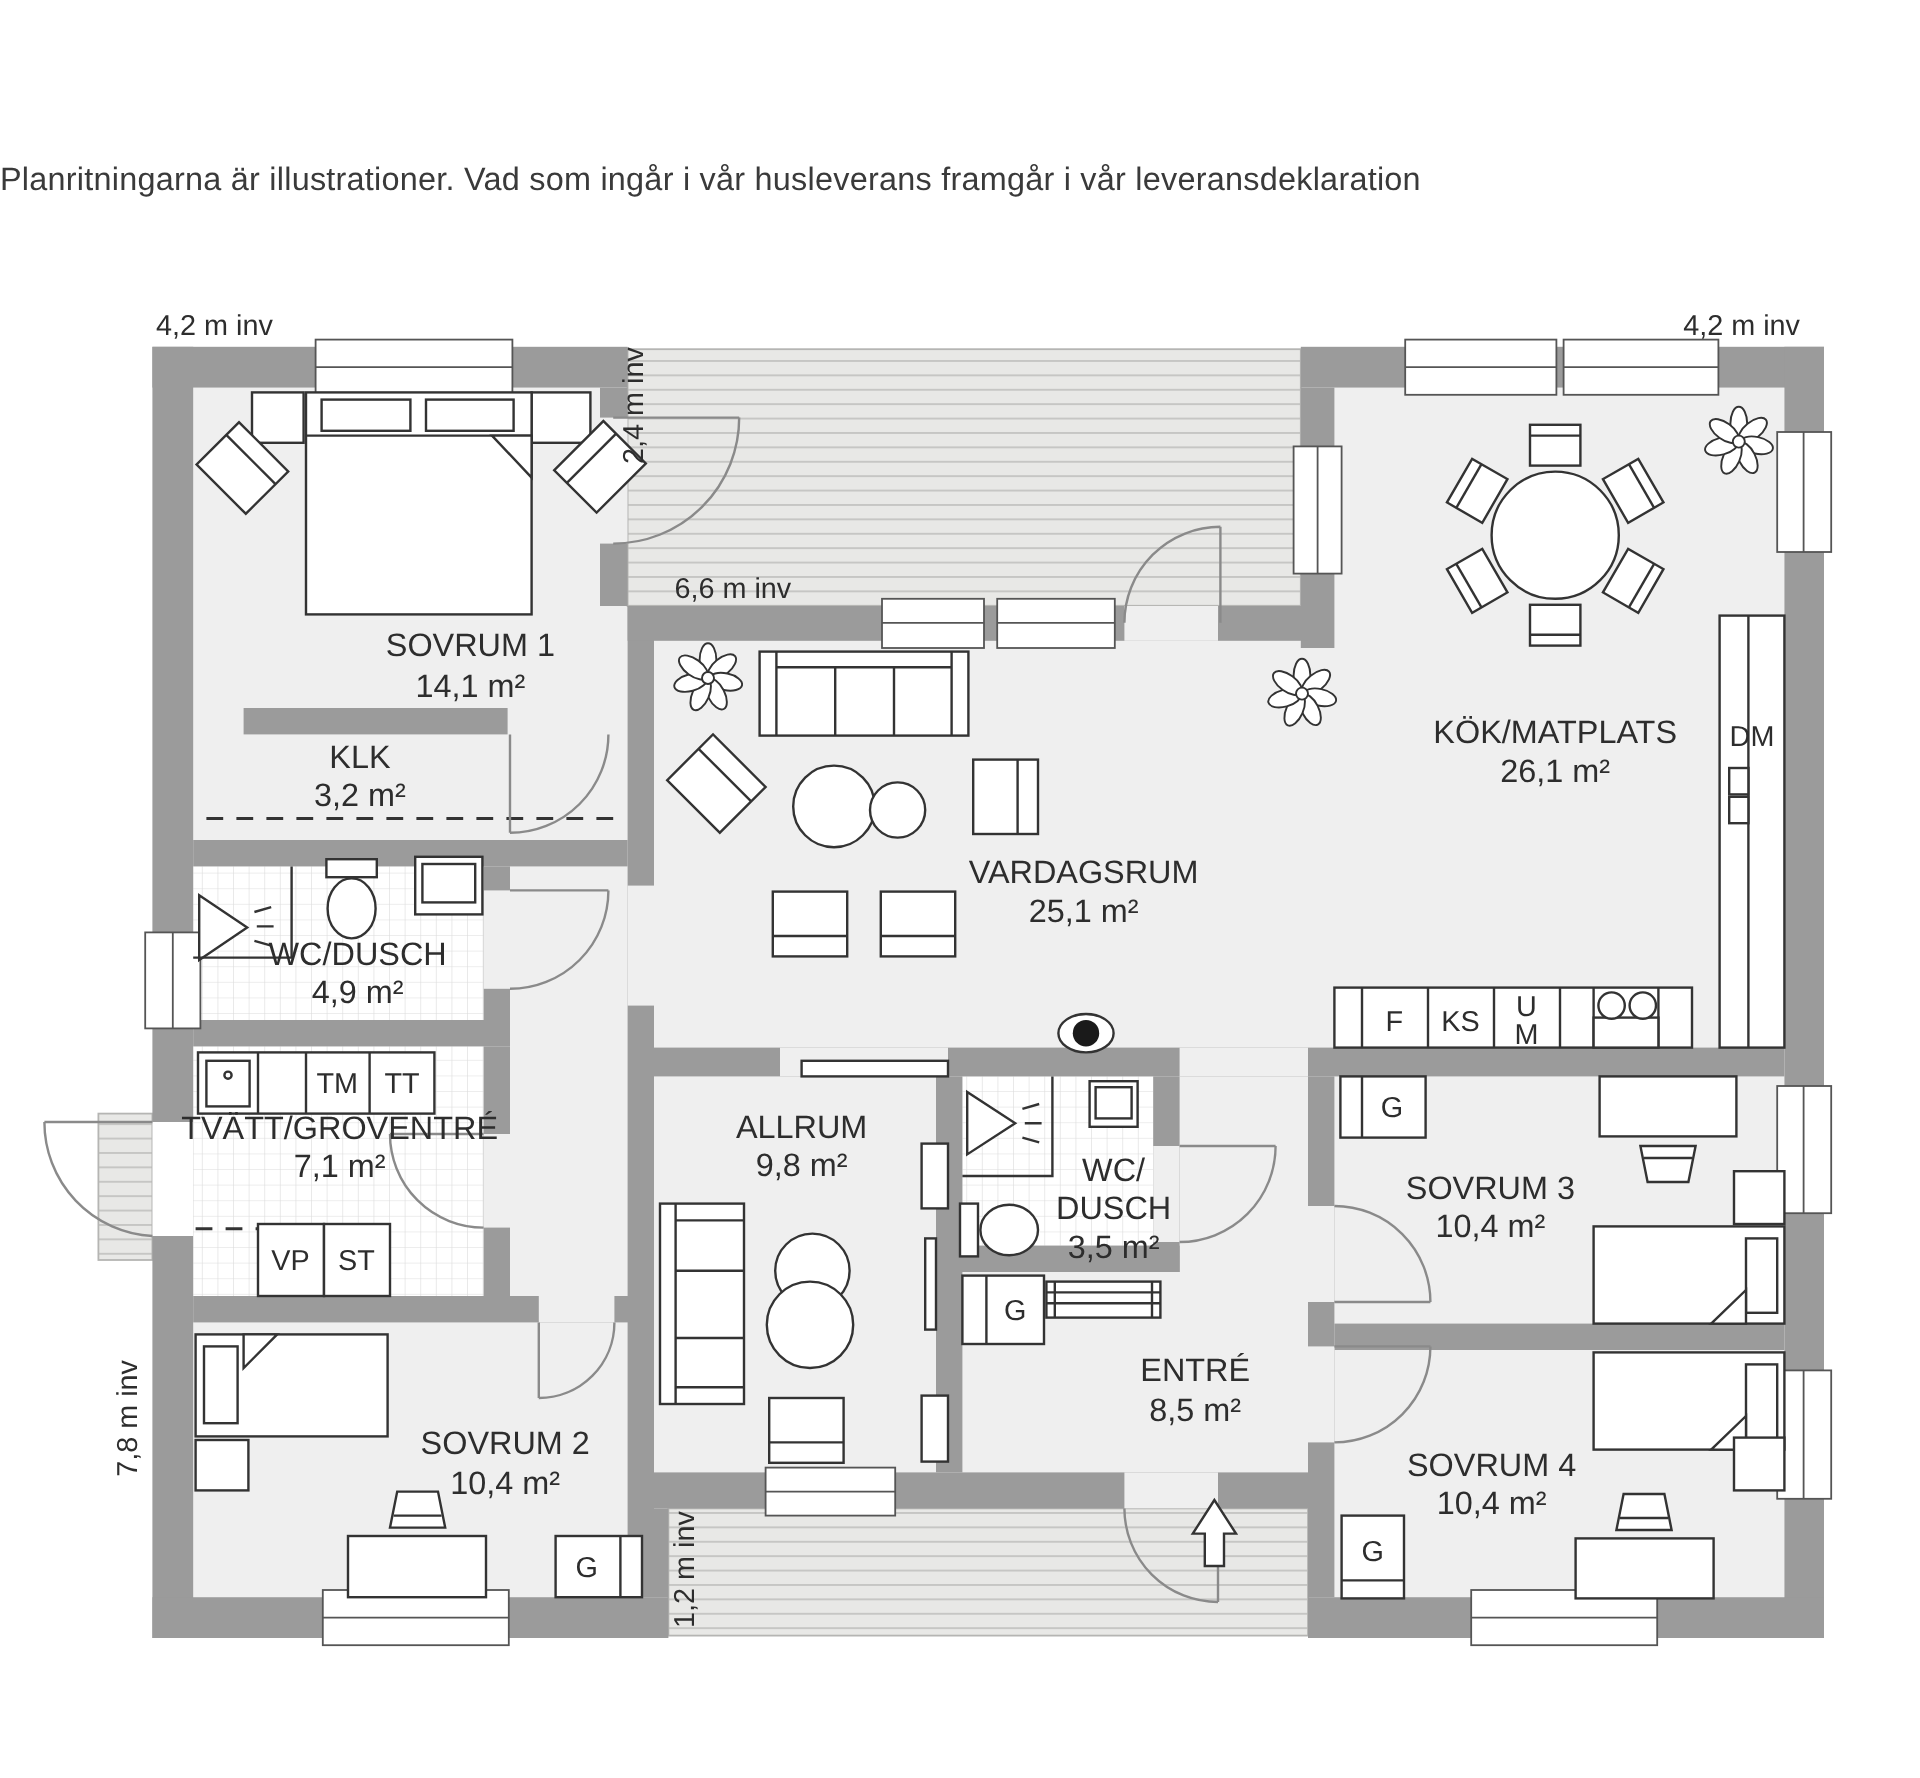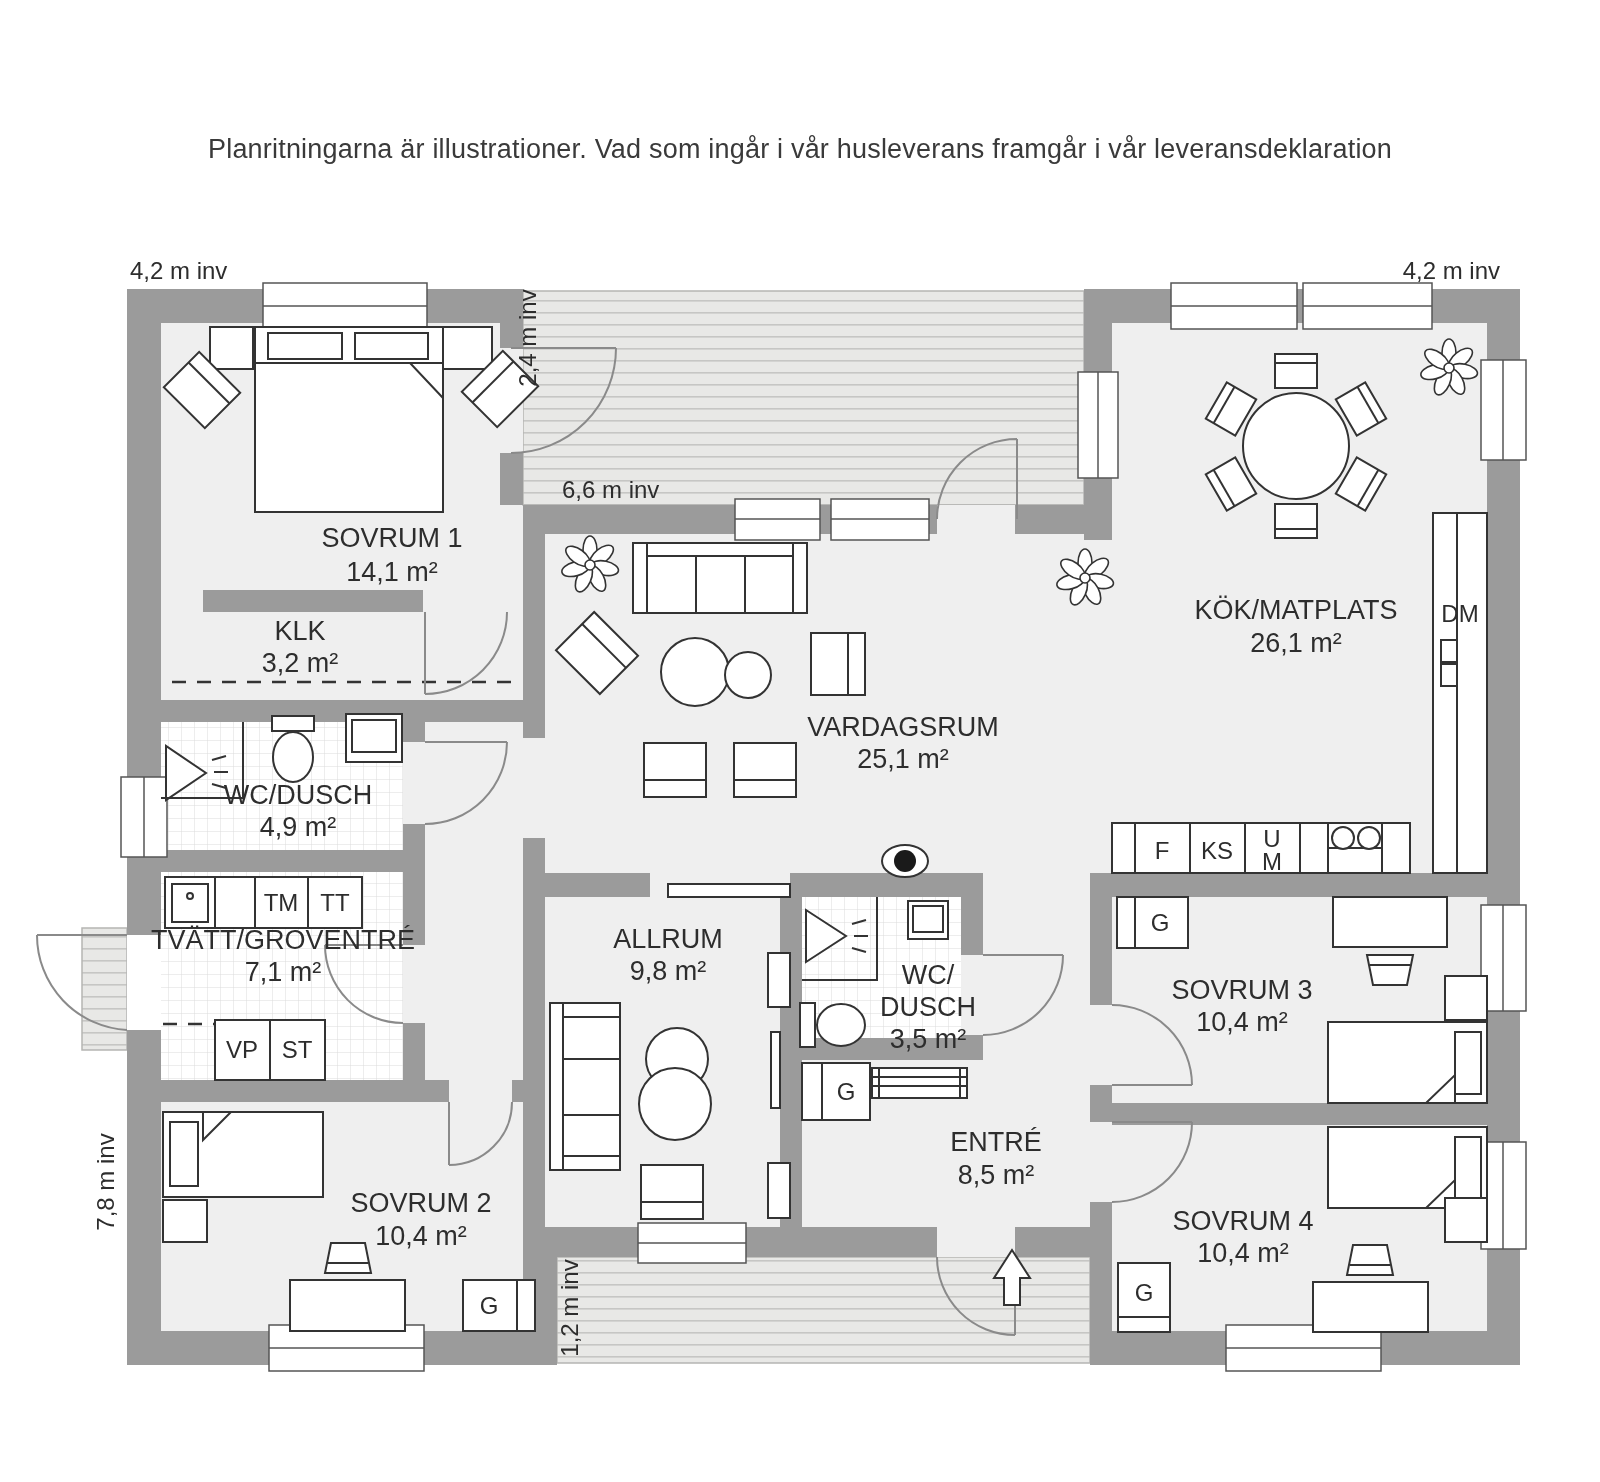--- a/index.html
+++ b/index.html
@@ -1,18 +1,18 @@
 <!DOCTYPE html>
 <html><head>
 <meta charset="utf-8">
 <style>
   html,body{margin:0;padding:0;background:#fff;}
   .page{position:relative;width:1600px;height:1482px;background:#fff;overflow:hidden;
         font-family:"Liberation Sans",sans-serif;}
-  .title{position:absolute;top:134px;left:0;width:100%;text-align:center;
+  .title{position:absolute;top:134px;left:0;width:100%;text-align:left;
          font-size:27px;color:#3a3a3a;letter-spacing:.2px;}
   svg{position:absolute;top:0;left:0;}
   svg text{font-family:"Liberation Sans",sans-serif;fill:#2d2d2d;}
   .rm{font-size:27px;}
   .ap{font-size:24px;}
   .dim{font-size:24px;}
   .wall{fill:#9b9b9b;}
   .punch{fill:#efefef;}
   .fu{fill:#ffffff;stroke:#333;stroke-width:2;}
   .fl{stroke:#333;stroke-width:2;fill:none;}

